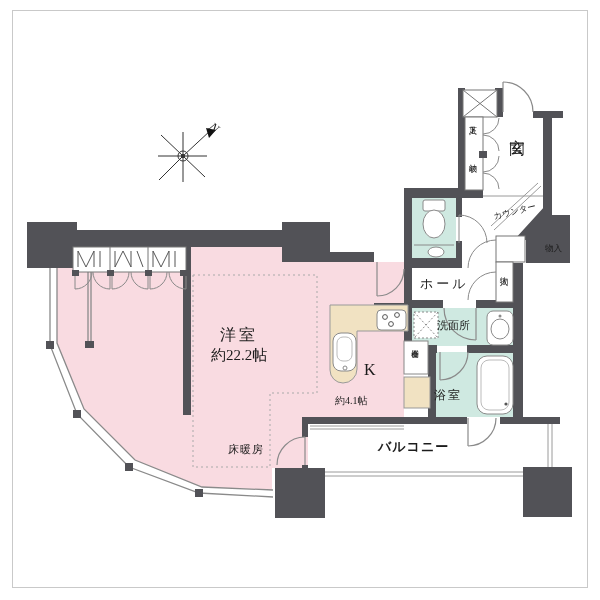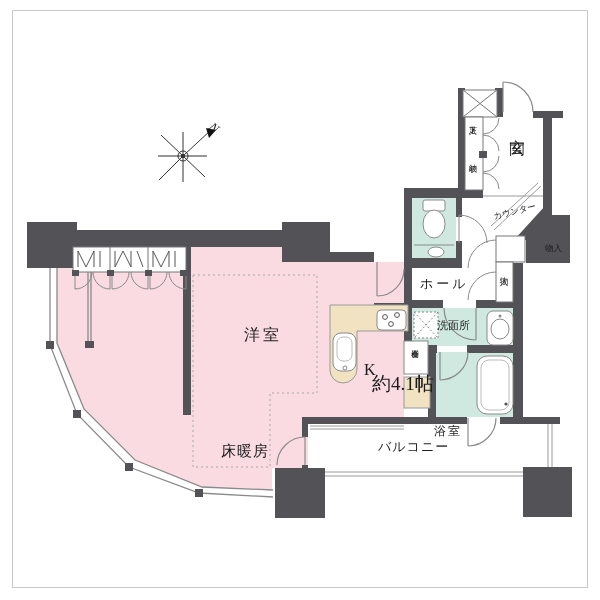--- a/index.html
+++ b/index.html
@@ -225,34 +225,35 @@
       <line x1="183" y1="156" x2="205" y2="177"></line>
       <line x1="183" y1="156" x2="159" y2="180"></line>
       <line x1="183" y1="156" x2="161" y2="135"></line>
       <line x1="183" y1="156" x2="211" y2="130"></line>
       <circle cx="183" cy="156" r="5"></circle>
       <circle cx="183" cy="156" r="1.6" fill="#333"></circle>
       <polygon points="206,128 216,130 209,138" fill="#111" stroke="none"></polygon>
     </g>
   </svg>
 
-  <div class="lbl ctr" style="left:216px;top:327px;width:66px;font-size:16px;letter-spacing:3px;text-align:right;">洋室</div>
+  <div class="lbl ctr" style="left:206px;top:327px;width:66px;font-size:16px;letter-spacing:3px;">洋室</div>
+  <div class="lbl ctr" style="left:191px;top:348px;width:96px;font-size:15px;">約22.2帖</div>
 
   <div class="lbl" style="left:364px;top:362px;font-size:16px;">K</div>
-  <div class="lbl" style="left:335px;top:374px;font-size:19px;margin-left:37px;">約4.1帖</div>
-
-  <div class="lbl" style="left:221px;top:444px;font-size:15px;letter-spacing:1px;">床暖房</div>
+  <div class="lbl" style="left:335px;top:396px;font-size:10px;">約4.1帖</div>
+
+  <div class="lbl" style="left:228px;top:444px;font-size:11px;letter-spacing:1px;">床暖房</div>
 
   <div class="lbl" style="left:420px;top:277px;font-size:13px;letter-spacing:3px;font-family:Liberation Serif, serif;">ホール</div>
 
   <div class="lbl" style="left:437px;top:320px;font-size:11px;">洗面所</div>
 
-  <div class="lbl" style="left:434px;top:389px;font-size:12px;letter-spacing:2px;margin-top:36px;">浴室</div>
-
-  <div class="lbl" style="left:378px;top:440px;font-size:13px;letter-spacing:1px;">バルコニー</div>
+  <div class="lbl" style="left:434px;top:389px;font-size:12px;letter-spacing:2px;">浴室</div>
+
+  <div class="lbl" style="left:378px;top:440px;font-size:13px;letter-spacing:1px;font-weight:bold;">バルコニー</div>
 
   <div class="lbl v" style="left:509px;top:127px;font-size:15px;letter-spacing:3px;">玄関</div>
 
   <div class="lbl v" style="left:468px;top:120px;font-size:8px;">下足入</div>
   <div class="lbl v" style="left:468px;top:158px;font-size:8px;">収納</div>
 
   <div class="lbl" style="left:493px;top:207px;font-size:8.5px;transform:rotate(-14deg);">カウンター</div>
 
   <div class="lbl" style="left:501px;top:244px;font-size:8.5px;padding-left:44px;">物入</div>
   <div class="lbl v" style="left:500px;top:270px;font-size:8.5px;">物入</div>

